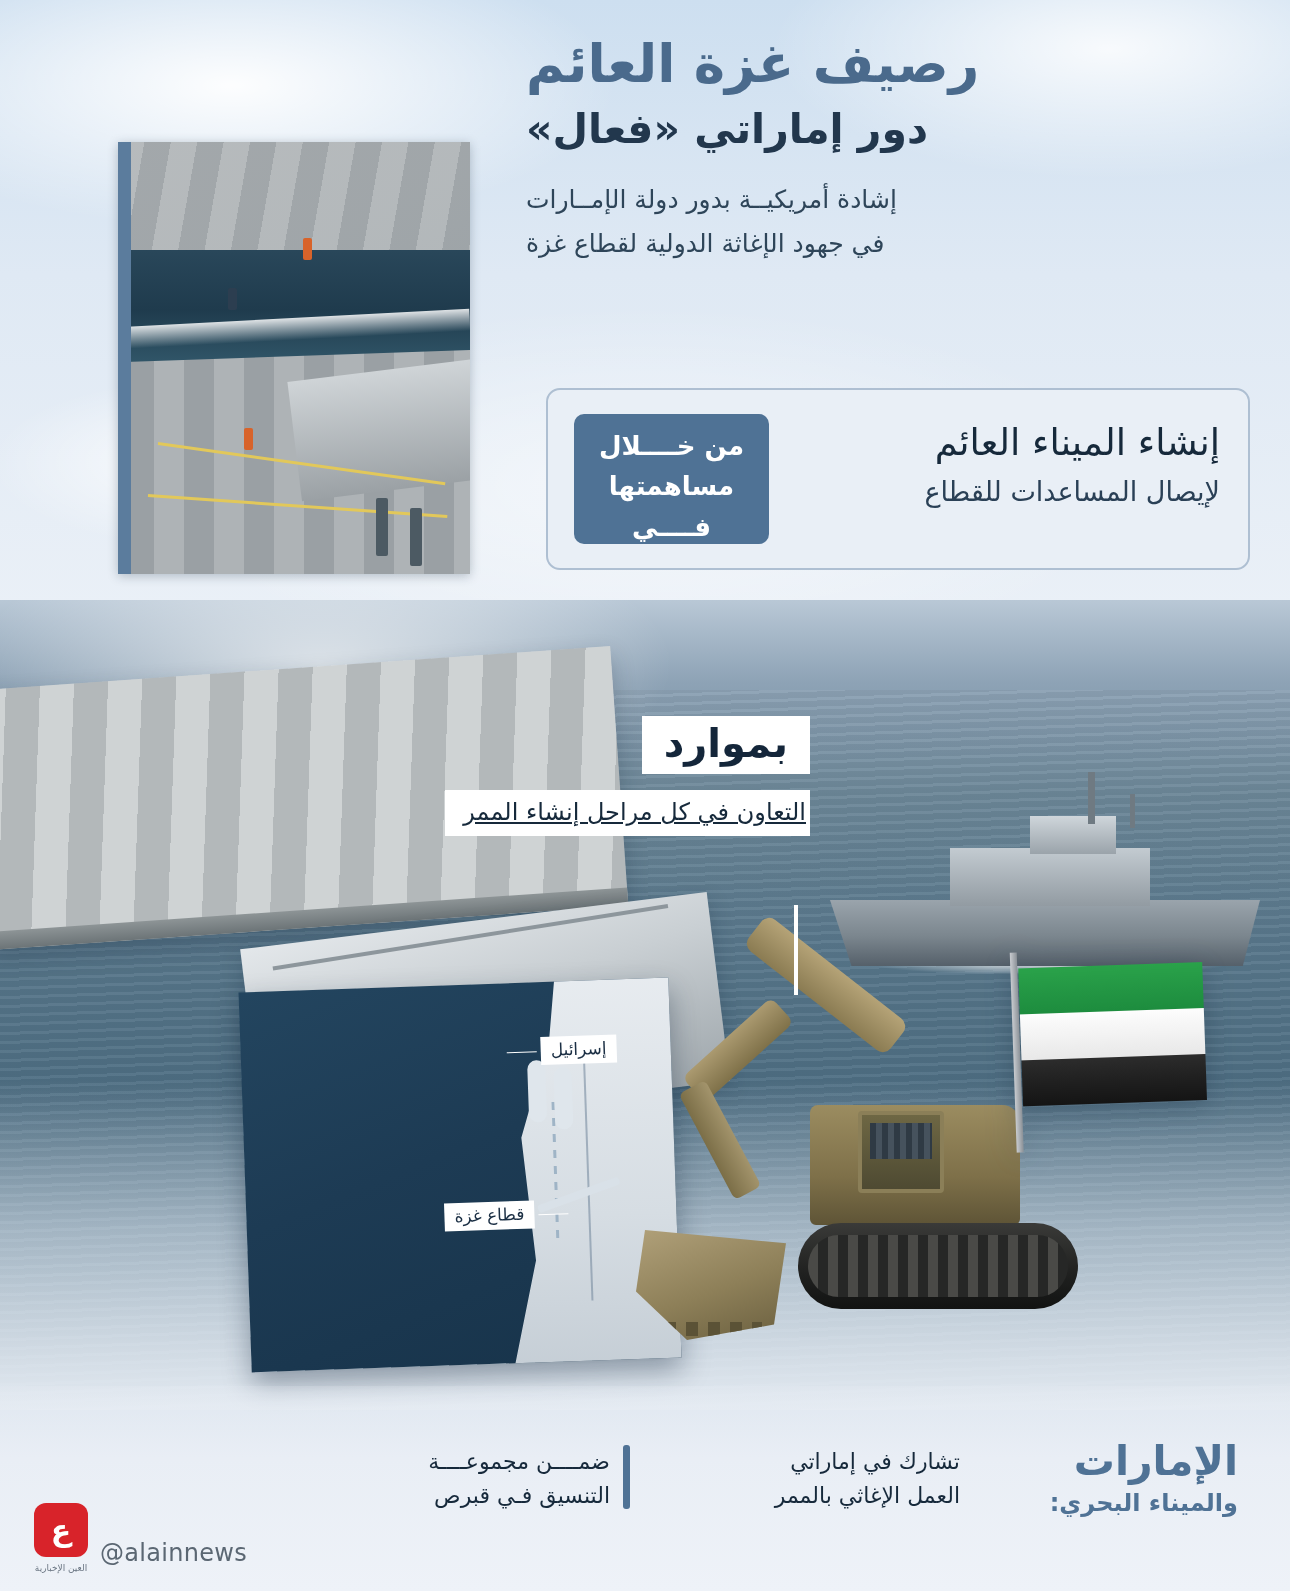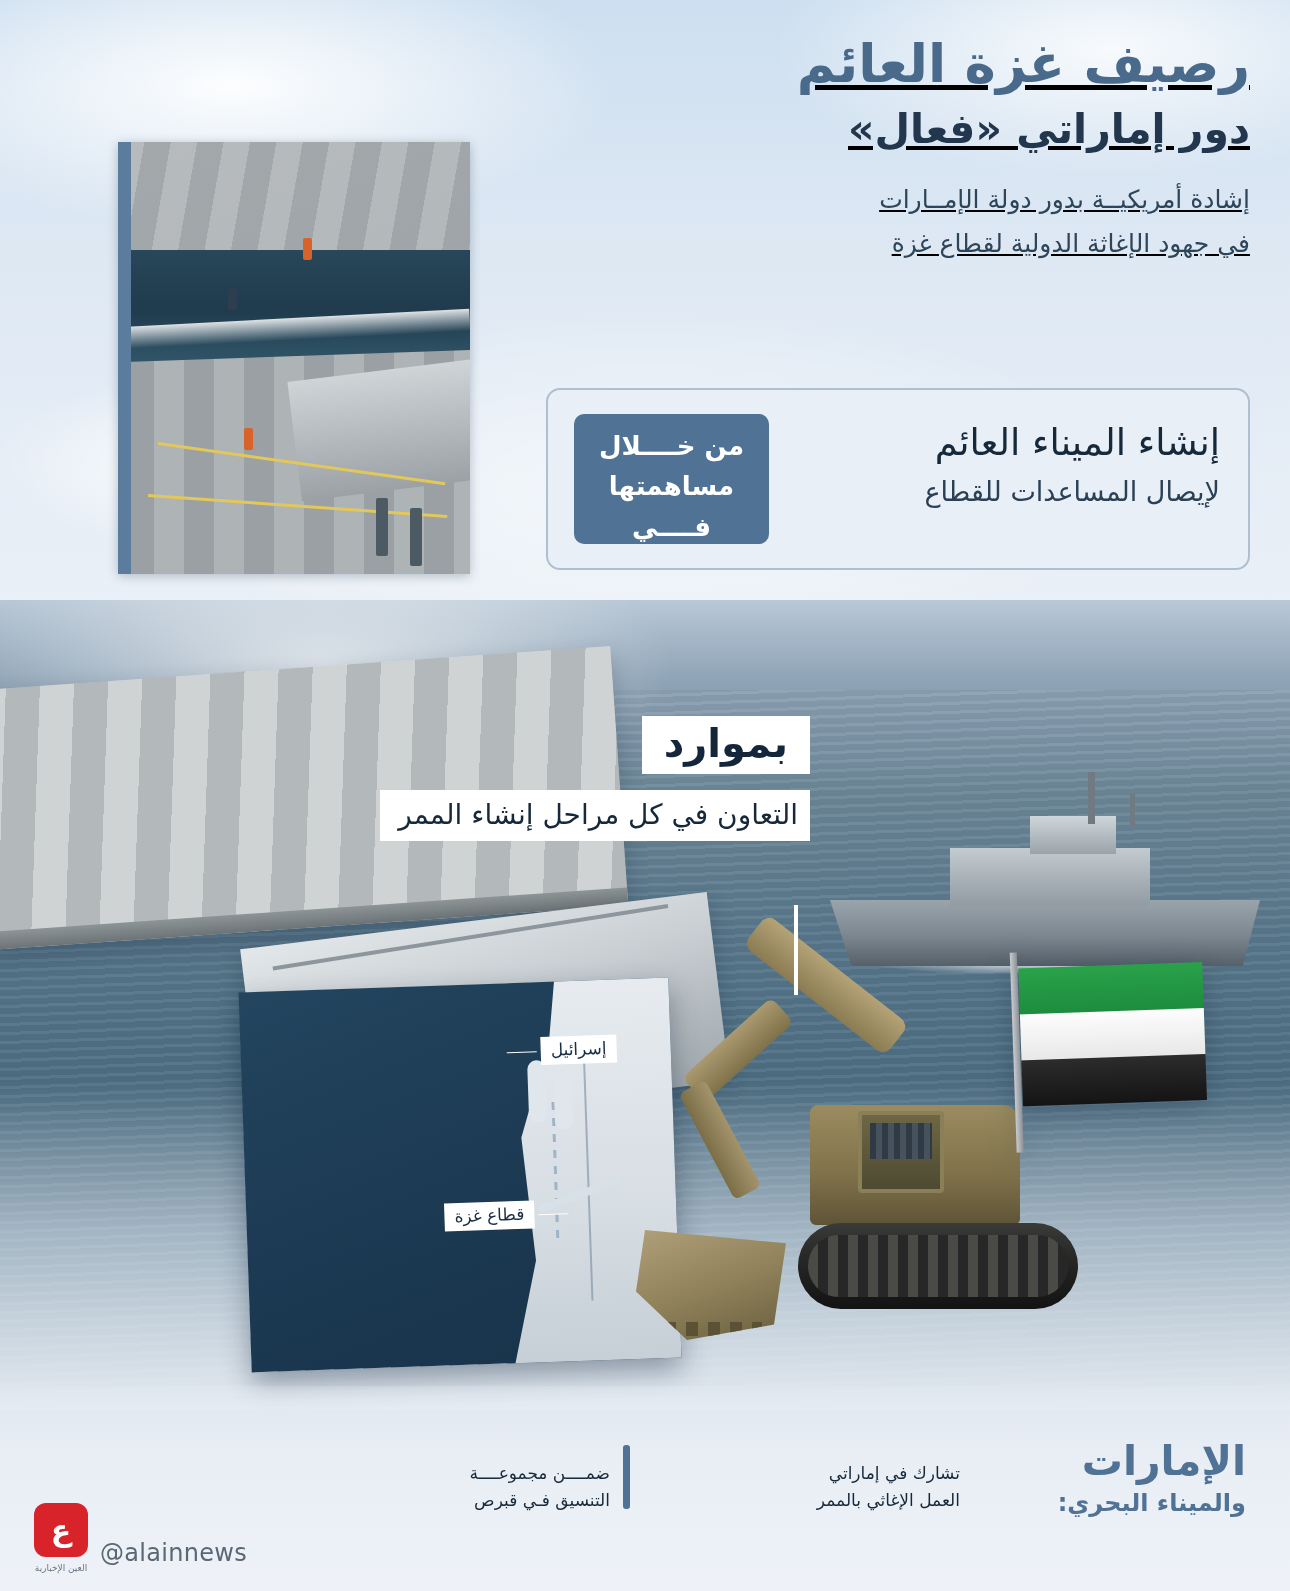--- a/index.html
+++ b/index.html
@@ -36,26 +36,25 @@
     content: "";
     position: absolute;
     left: -40px; top: 320px;
     width: 600px; height: 260px;
     background: radial-gradient(ellipse 300px 120px at 40% 55%, rgba(255,255,255,0.8), rgba(255,255,255,0) 70%);
   }
 
   
   .header {
     position: absolute;
-    right: 40px;
+    right: 24px;
     top: 34px;
     width: 740px;
-    text-align: right;
+    text-align: left;
     z-index: 6;
-    text-decoration: underline;
   }
   .title-main {
     font-size: 53px;
     font-weight: bold;
     color: #4a6a8c;
     letter-spacing: -0.5px;
     line-height: 1.15;
   }
   .title-sub {
     font-size: 41px;
@@ -250,24 +249,25 @@
     font-size: 40px;
     font-weight: bold;
     padding: 4px 22px 8px 22px;
     letter-spacing: 4px;
     z-index: 8;
   }
   .bullet {
     position: absolute;
     background: #fff;
     color: #16293b;
-    font-size: 28px;
-    padding: 8px 12px 10px 18px;
+    font-size: 24px;
+    padding: 8px 4px 10px 18px;
     z-index: 8;
     white-space: nowrap;
+    text-decoration: underline;
   }
   .bullet-1 { right: 480px; top: 790px; }
   .bullet-2 { right: 480px; top: 853px; }
   .bullet-stem {
     position: absolute;
     right: 492px; top: 905px;
     width: 4px; height: 90px;
     background: #ffffff;
     z-index: 7;
   }
@@ -403,39 +403,39 @@
 
   
   .bottom {
     position: absolute;
     left: 0; bottom: 0;
     width: 1290px; height: 205px;
     background: linear-gradient(180deg, rgba(233,238,245,0.2) 0%, #e9eef5 35%, #eef2f8 100%);
   }
   .emirates-block {
     position: absolute;
-    right: 44px; bottom: 74px;
+    right: 52px; bottom: 74px;
     text-align: right;
   }
   .emirates-title {
     font-size: 41px;
     font-weight: bold;
     color: #4f7295;
     line-height: 1.05;
   }
   .emirates-sub {
     font-size: 24px;
     font-weight: bold;
     color: #4f7295;
     margin-top: 6px;
   }
   .bcol {
     position: absolute;
     text-align: right;
-    font-size: 17px;
+    font-size: 22px;
     color: #16293b;
     line-height: 1.55;
     bottom: 78px;
   }
   .bcol-1 { right: 330px; width: 320px; }
   .bcol-2 { right: 680px; width: 320px; }
   .bdivider {
     position: absolute;
     right: 660px; bottom: 82px;
     width: 7px; height: 64px;

